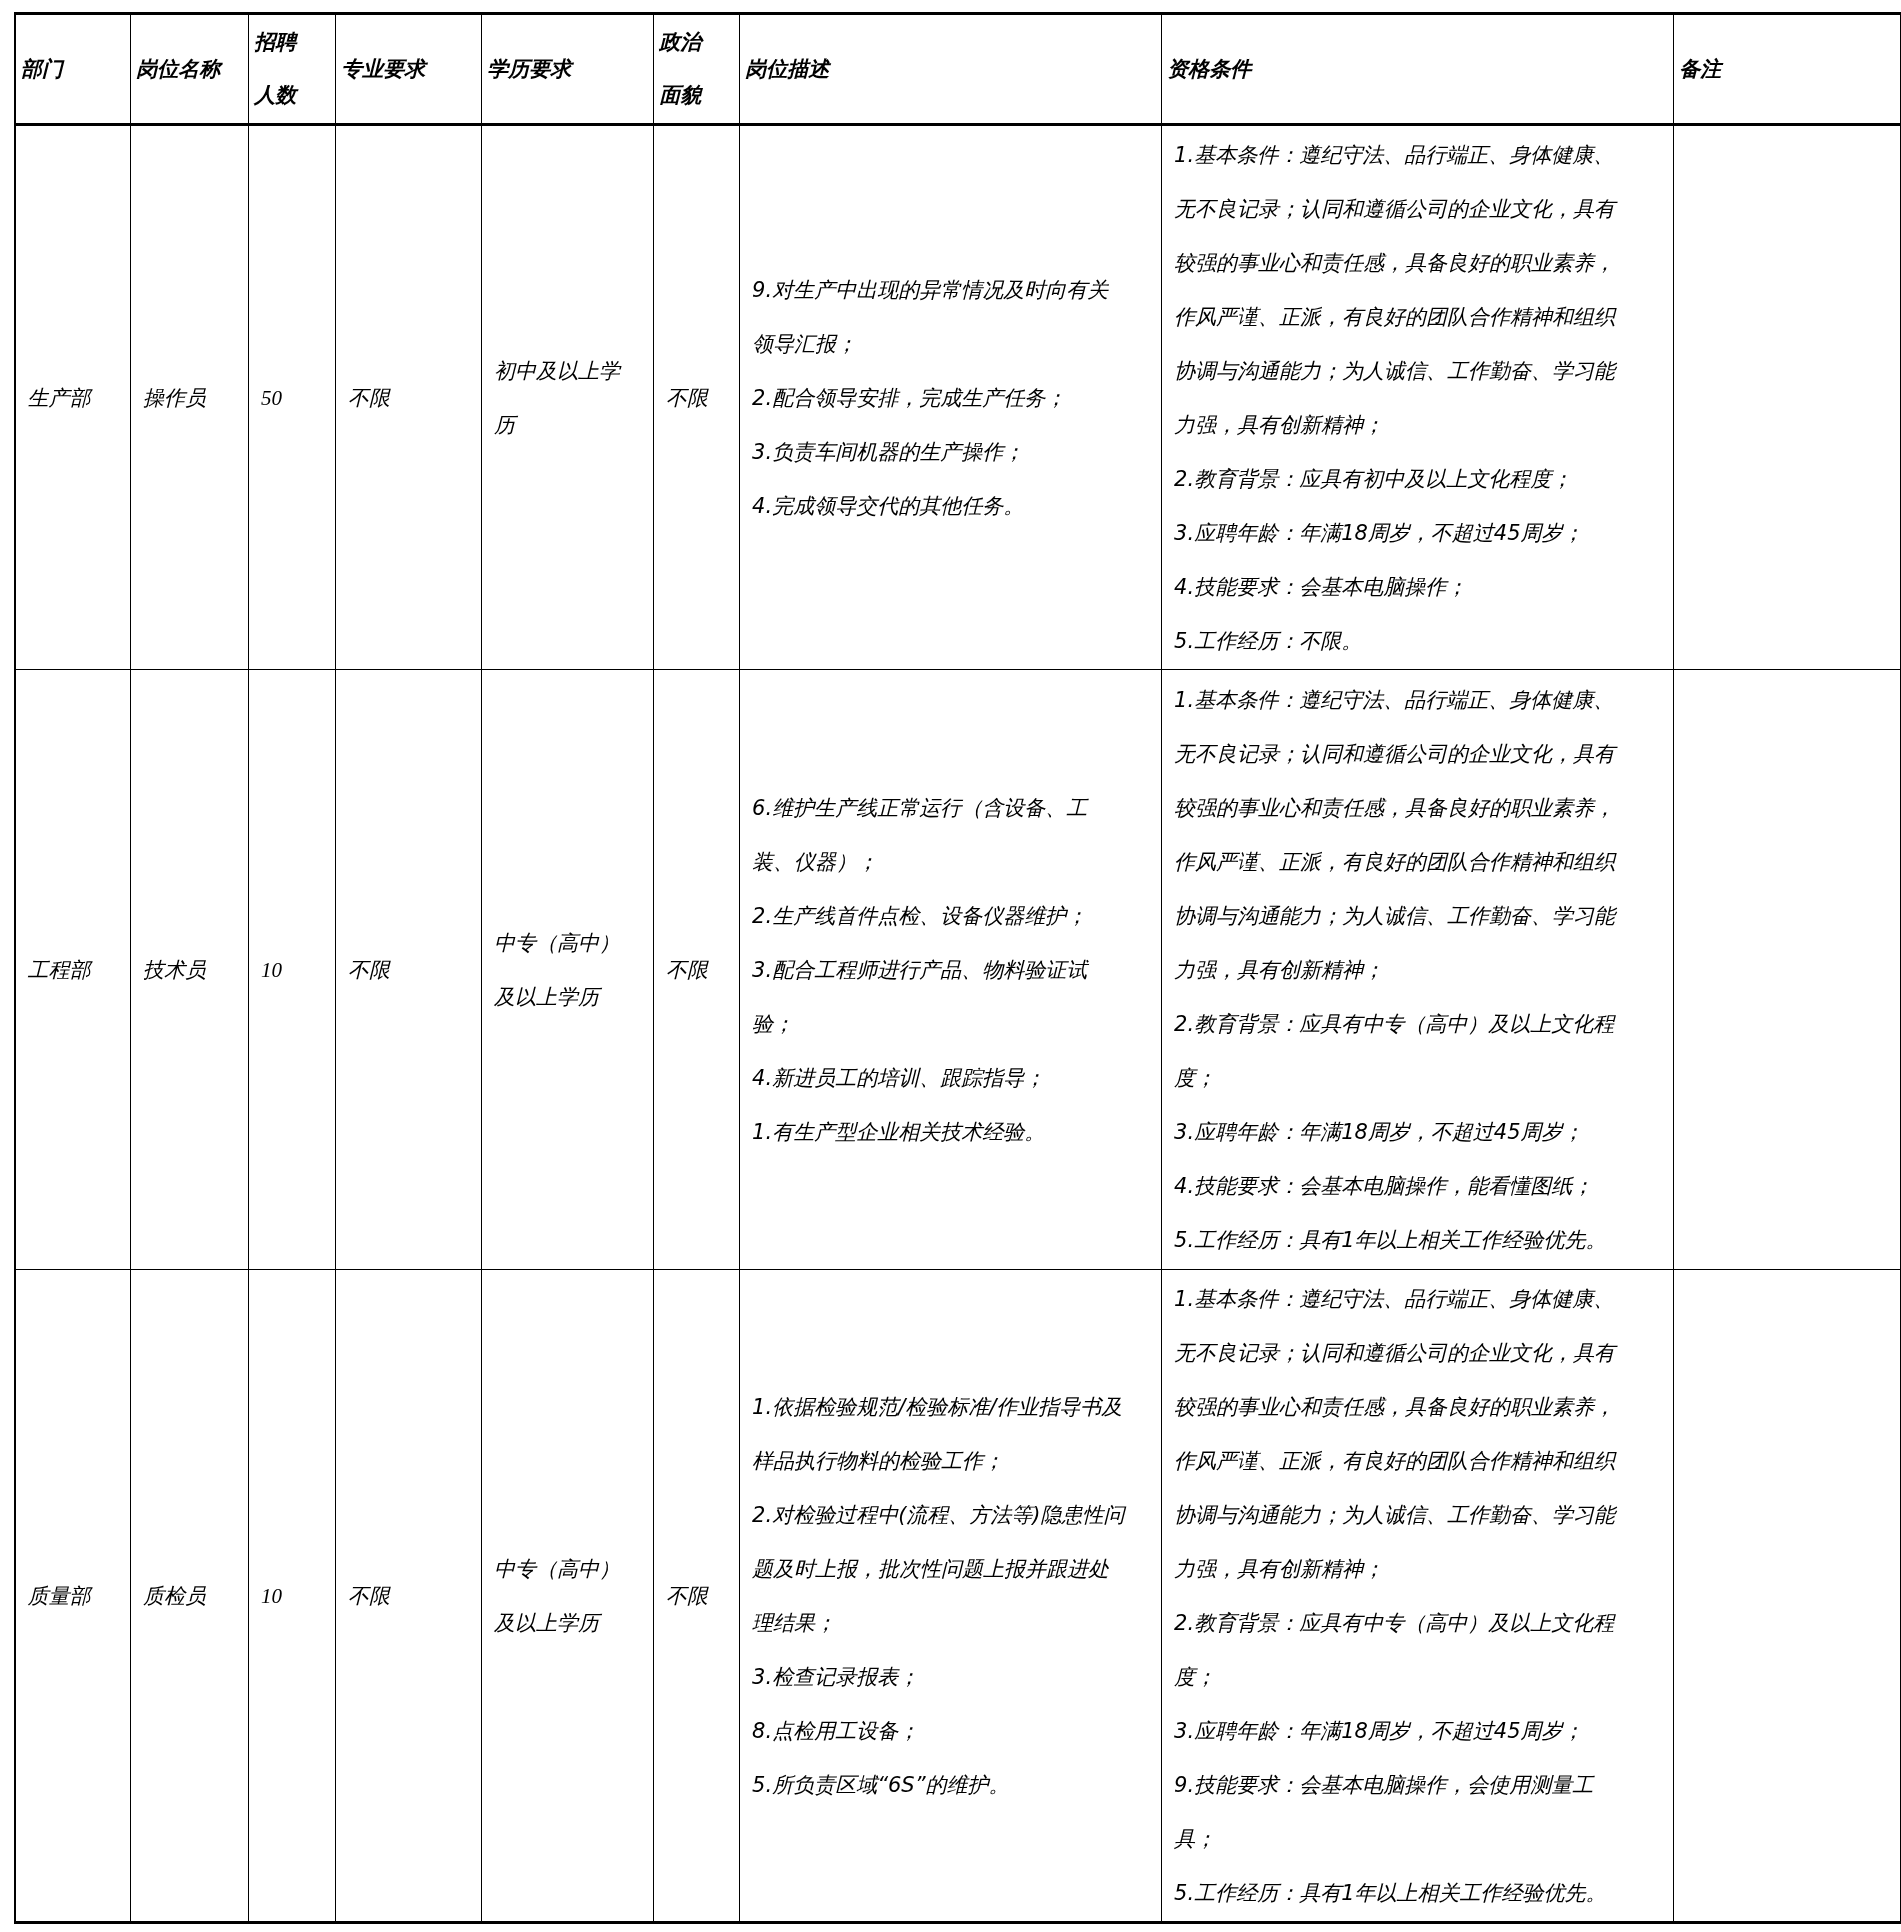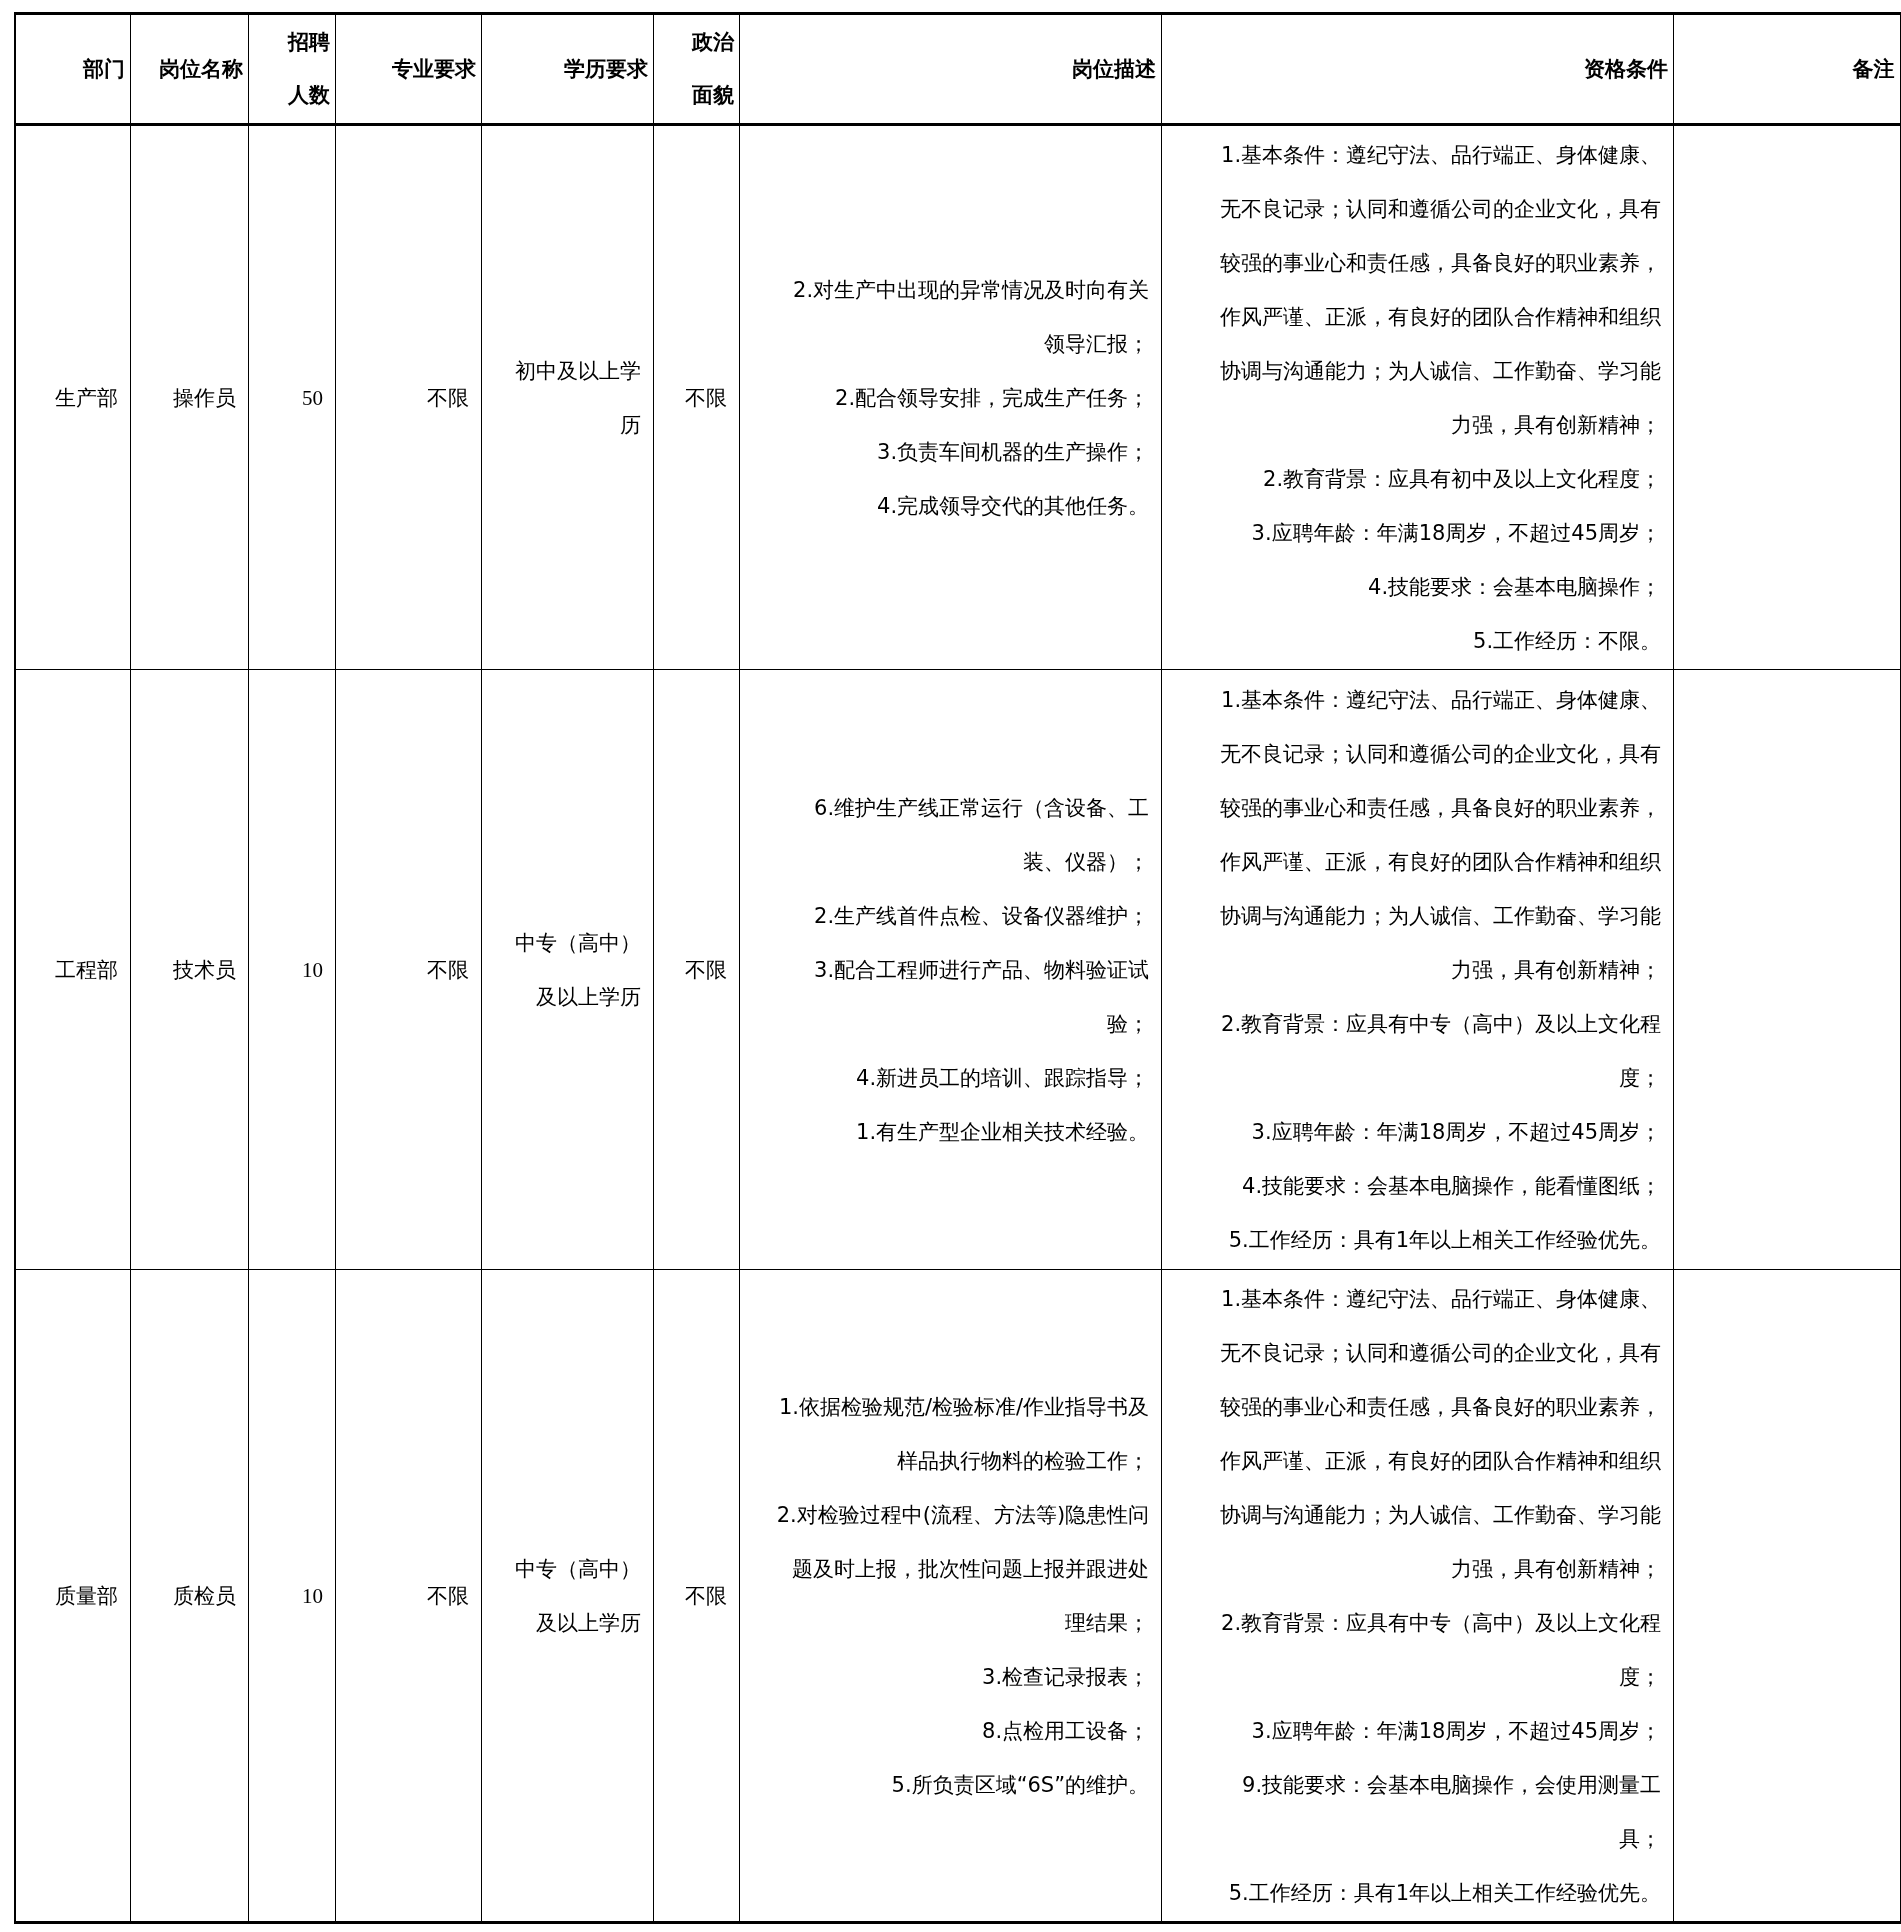--- a/index.html
+++ b/index.html
@@ -18,27 +18,28 @@
   table.recruit {
     position: absolute;
     left: 13.6px;
     top: 12px;
     border-collapse: collapse;
     table-layout: fixed;
     width: 1885px;
   }
   table.recruit td, table.recruit th {
     border: 1.7px solid #000000;
-    text-align: right;
+    text-align: left;
     vertical-align: middle;
     padding: 0 12px;
     font-size: 21px;
     line-height: 54px;
     word-break: break-all;
     overflow-wrap: anywhere;
+    font-style: italic;
   }
   table.recruit thead tr { height: 111px; }
   table.recruit th {
     font-family: "DejaVu Sans", "Liberation Sans", sans-serif;
     font-weight: bold;
     font-size: 21px;
     line-height: 53px;
     padding: 0 5.1px;
   }
   table.recruit tr.top-border th { border-top: 3.4px solid #000; }
@@ -111,21 +112,21 @@
       <td class="cjk">生产部</td>
       <td class="cjk">操作员</td>
       <td class="num">50</td>
       <td class="cjk">不限</td>
       <td class="cjk">
         <span class="line">初中及以上学</span>
         <span class="line">历</span>
       </td>
       <td class="cjk">不限</td>
       <td class="cjk">
-        <span class="line">2.对生产中出现的异常情况及时向有关</span>
+        <span class="line">9.对生产中出现的异常情况及时向有关</span>
         <span class="line">领导汇报；</span>
         <span class="line">2.配合领导安排，完成生产任务；</span>
         <span class="line">3.负责车间机器的生产操作；</span>
         <span class="line">4.完成领导交代的其他任务。</span>
       </td>
       <td class="cjk">
         <span class="line">1.基本条件：遵纪守法、品行端正、身体健康、</span>
         <span class="line">无不良记录；认同和遵循公司的企业文化，具有</span>
         <span class="line">较强的事业心和责任感，具备良好的职业素养，</span>
         <span class="line">作风严谨、正派，有良好的团队合作精神和组织</span>

